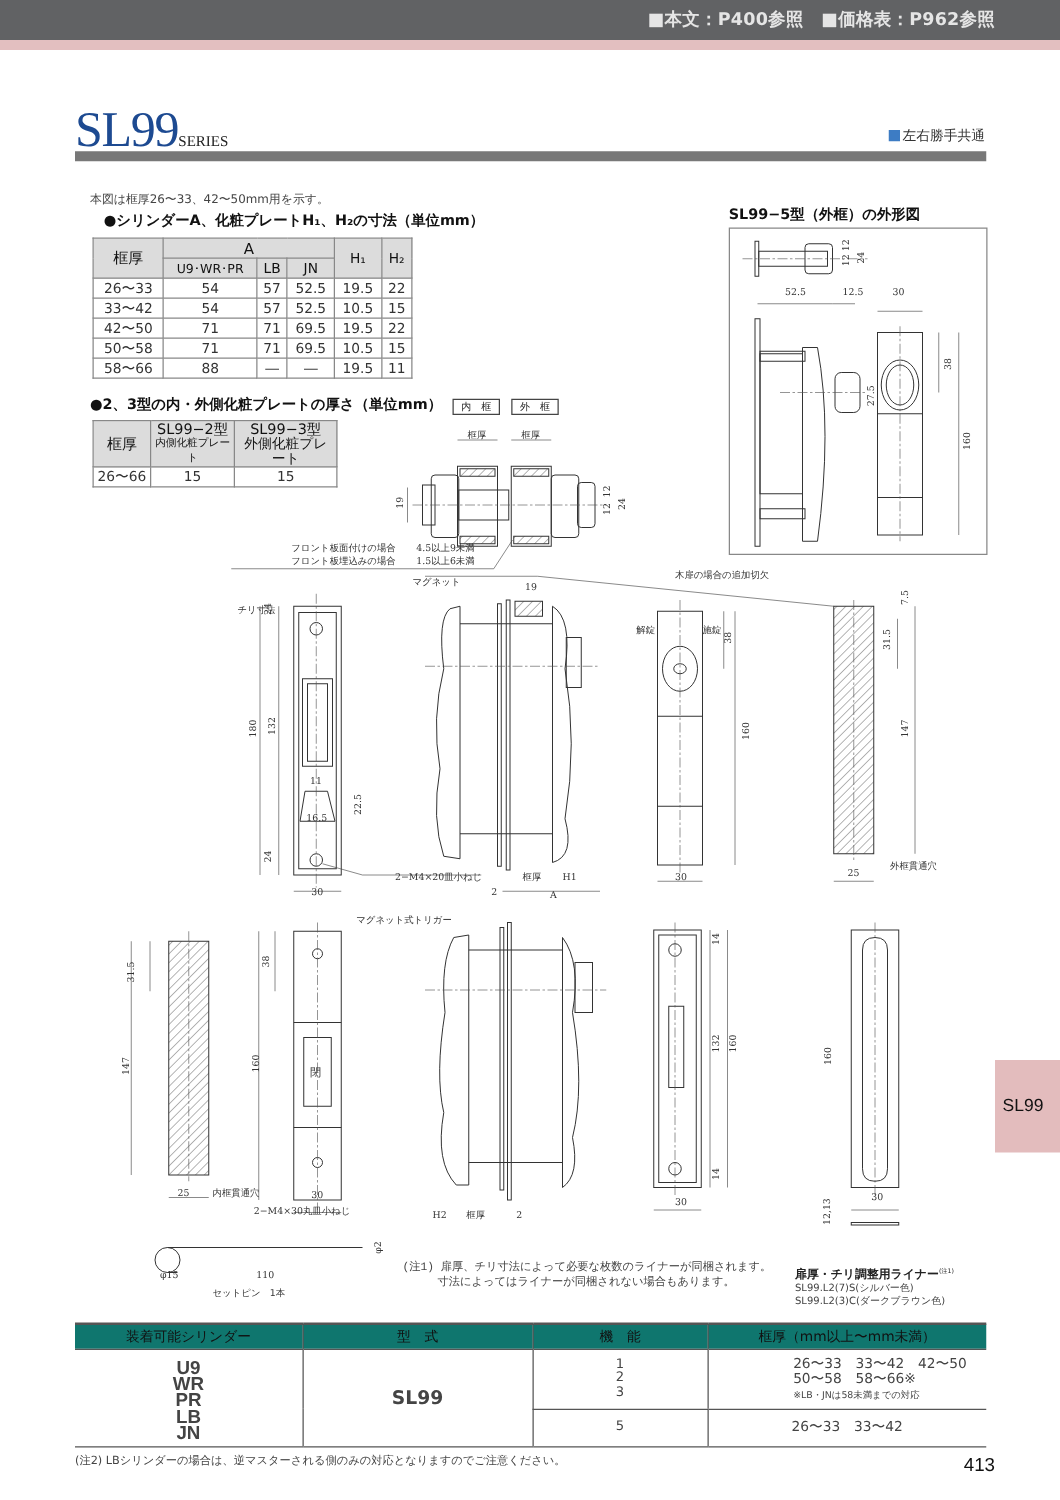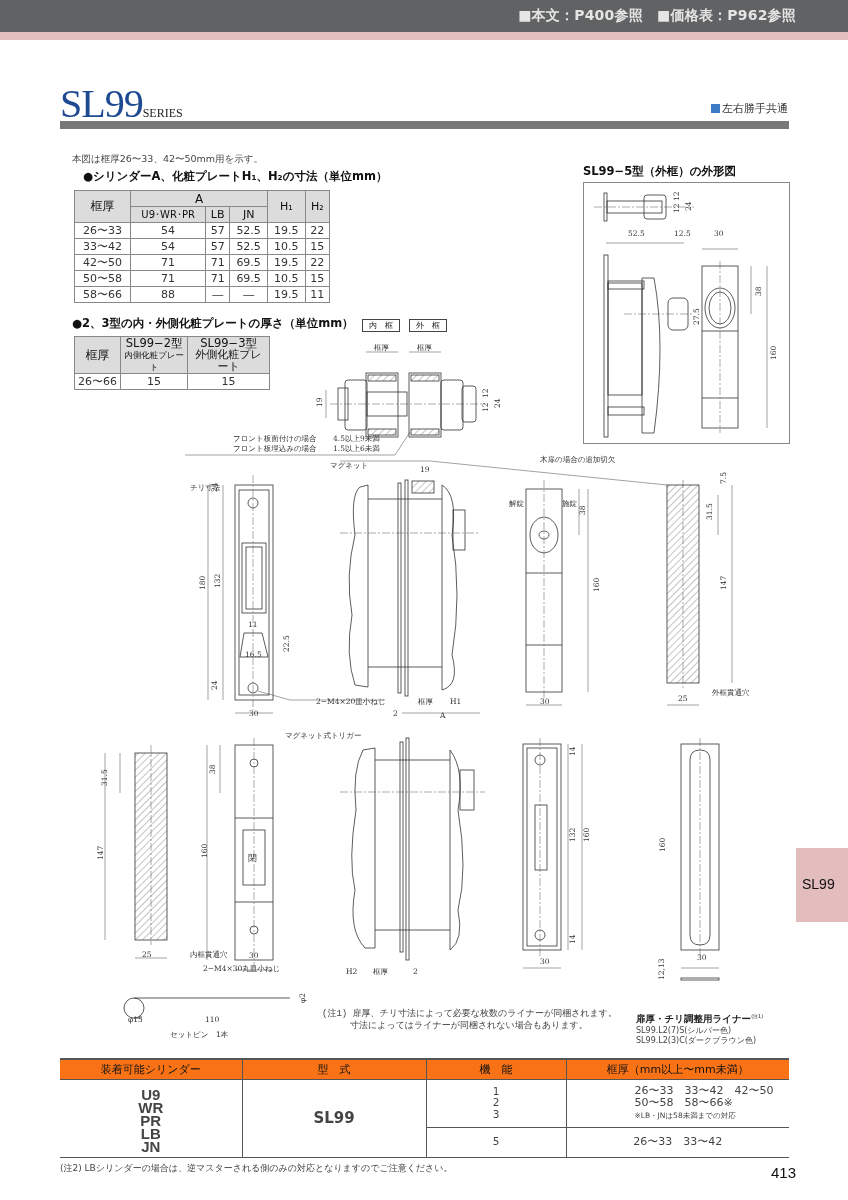--- a/index.html
+++ b/index.html
@@ -38,21 +38,21 @@
   .side-tab { position: absolute; left: 796px; top: 848px; width: 52px; height: 74px; background: #e3bcbd; }
   .side-tab span { position: absolute; left: 6px; top: 28px; font-size: 14px; color: #111; font-family: "Liberation Sans", sans-serif; }
 
   .note-zhu1 { position: absolute; left: 322px; top: 1008px; font-size: 9px; color: #444; line-height: 12px; font-family: Liberation Mono, monospace; }
   .liner { position: absolute; left: 636px; top: 1013px; }
   .liner .t { font-size: 9.5px; font-weight: bold; color: #222; }
   .liner .t sup { font-size: 5px; font-weight: normal; }
   .liner .c { font-size: 8px; color: #444; line-height: 10px; }
 
   table.bottom { position: absolute; left: 60px; top: 1058px; width: 729px; border-collapse: collapse; font-size: 11px; }
-  table.bottom th { background: #f97316; font-weight: normal; height: 20px; border-top: 2px solid #555; border-bottom: 1px solid #555; color: #111; }
+  table.bottom th { background: #0f766e; font-weight: normal; height: 20px; border-top: 2px solid #555; border-bottom: 1px solid #555; color: #111; }
   table.bottom td { text-align: center; color: #444; }
   table.bottom .vb { border-left: 1px solid #555; }
   table.bottom tr.last td { border-bottom: 1px solid #555; }
   .cyls { font-weight: bold; font-size: 15px; line-height: 13px; color: #111; font-family: "Liberation Sans", sans-serif; }
   .model { font-weight: bold; font-size: 15px; color: #111; }
   .func { font-size: 10.5px; line-height: 11.5px; }
   .range { font-size: 11px; line-height: 12px; }
   .range small { font-size: 7.5px; }
   .note-zhu2 { position: absolute; left: 60px; top: 1162px; font-size: 9px; color: #444; }
   .pageno { position: absolute; right: 52px; top: 1164px; font-size: 15px; color: #111; font-family: "Liberation Sans", sans-serif; }
@@ -353,21 +353,21 @@
   <line class="d" x1="591" y1="238" x2="629" y2="238"></line>
   <rect class="o" x="591" y="248" width="38" height="2"></rect>
 
   <circle class="o" cx="44" cy="278" r="10"></circle>
     <line class="o" x1="44" y1="268" x2="200" y2="268"></line>
     <line class="o" x1="44" y1="288" x2="52" y2="288"></line>
 </svg>
 <div class="vlbl" style="left:100px;top:786px;">31.5</div>
 <div class="vlbl" style="left:96px;top:860px;">147</div>
 <div class="lbl" style="left:142px;top:950px;">25</div>
-<div class="lbl" style="left:190px;top:950px;">内框貫通穴</div>
+<div class="lbl" style="left:170px;top:950px;">内框貫通穴</div>
 <div class="vlbl" style="left:208px;top:774px;">38</div>
 <div class="vlbl" style="left:200px;top:858px;">160</div>
 <div class="lbl" style="left:248px;top:852px;font-size:9px;">閉</div>
 <div class="lbl" style="left:249px;top:951px;">30</div>
 <div class="lbl" style="left:203px;top:964px;">2−M4×30丸皿小ねじ</div>
 <div class="lbl" style="left:285px;top:731px;">マグネット式トリガー</div>
 <div class="lbl" style="left:346px;top:967px;">H2</div>
 <div class="lbl" style="left:373px;top:967px;">框厚</div>
 <div class="lbl" style="left:413px;top:967px;">2</div>
 <div class="vlbl" style="left:568px;top:756px;">14</div>

